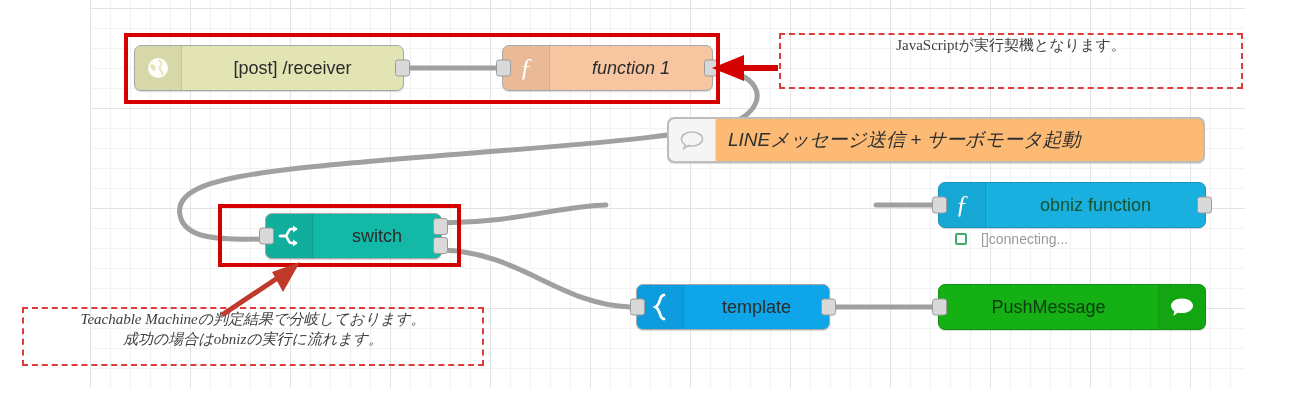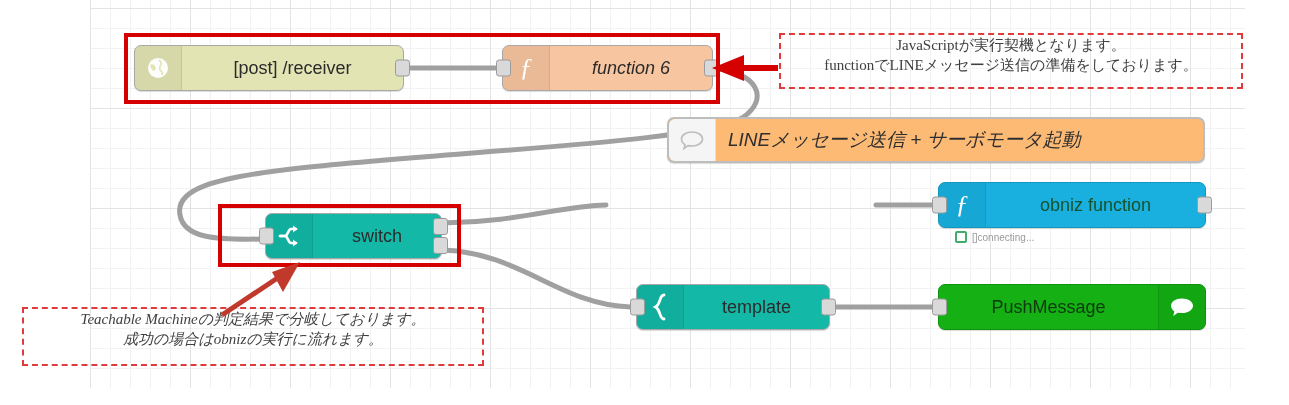--- a/index.html
+++ b/index.html
@@ -62,21 +62,21 @@
     color: #2b2b2b;
     padding: 0 12px;
     white-space: nowrap;
   }
   .node .label.italic { font-style: italic; }
 
   
   .n-http   { background: #e2e4b4; text-align: center; }
   .n-func   { background: #f7c5a0; }
   .n-switch { background: #14b8a6; }
-  .n-tmpl   { background: #14b8a6; }
+  .n-tmpl   { background: #0ea5e9; }
   .n-obniz  { background: #19b0e0; border-color:#1496bf; }
   .n-obniz .label { color: #14532d; }
   .n-push   { background: #14b014; border-color:#0f920f; }
   .n-push .label { color: #0d3b0d; }
   .n-comment{
     background: #fdba74;
     border: 2px solid #bdbdbd;
     height: 46px;
   }
   .n-comment .icon-box { background: #f5f5f5; border-right:1px solid #e0e0e0; }
@@ -98,22 +98,22 @@
   .port.out2 { right:-7px; top:auto; bottom:4px; transform:none; }
   .port.out1 { right:-7px; top:4px; transform:none; }
 
   
   .glyph { font-size: 22px; color: #ffffff; line-height:1; font-family:"Liberation Serif", serif; }
   .glyph-f { font-style: italic; font-size: 26px; font-weight: 400; }
 
   
   .status {
     position: absolute;
-    display: flex; align-items: center; gap: 5px;
-    font-size: 10px;
+    display: flex; align-items: center; gap: 14px;
+    font-size: 14px;
   }
   .status .sq {
     width: 12px; height: 12px;
     border: 2.5px solid #3fae6a;
     border-radius: 2px;
     background: transparent;
     box-sizing: border-box;
   }
   .status .txt { color: #9a9a9a; }
 
@@ -170,21 +170,21 @@
       </svg>
     </div>
     <div class="label">[post] /receiver</div>
     <span class="port out"></span>
   </div>
 
   <div class="node n-func" style="left:502px; top:45px; width:211px;">
     <div class="icon-box">
       <span class="glyph glyph-f">ƒ</span>
     </div>
-    <div class="label italic">function 6</div>
+    <div class="label italic">function 1</div>
     <span class="port in"></span>
     <span class="port out"></span>
   </div>
 
   <div class="node n-comment" style="left:667px; top:117px; width:538px;">
     <div class="icon-box">
       <svg width="26" height="24" viewBox="0 0 26 24" aria-hidden="true">
         <path d="M13 4 C19 4 23.5 7 23.5 11 C23.5 15 19 18 13 18 C11.6 18 10.3 17.85 9.1 17.6
                  L5 20.5 L6 16.6 C3.6 15.2 2.5 13.2 2.5 11 C2.5 7 6.9 4 13 4 Z" fill="none" stroke="#bdbdbd" stroke-width="1.6"></path>
       </svg>
@@ -256,21 +256,20 @@
     </g>
 
     <g>
       <line x1="222" y1="315" x2="282" y2="275" stroke="#c0392b" stroke-width="5" stroke-linecap="butt"></line>
       <path d="M300,262 L283,292 L272,272 Z" fill="#c0392b"></path>
     </g>
   </svg>
 
   <div class="anno" style="left:779px; top:33px; width:464px; height:56px; font-size:15px;">
     <div>JavaScriptが実行契機となります。</div>
-    <div>functionでLINEメッセージ送信の準備をしております。</div>
   </div>
 
   <div class="anno" style="left:22px; top:307px; width:462px; height:59px; font-size:15px;font-style:italic;">
     <div>Teachable Machineの判定結果で分岐しております。</div>
     <div>成功の場合はobnizの実行に流れます。</div>
   </div>
 
 </div>
 
 </body></html>

